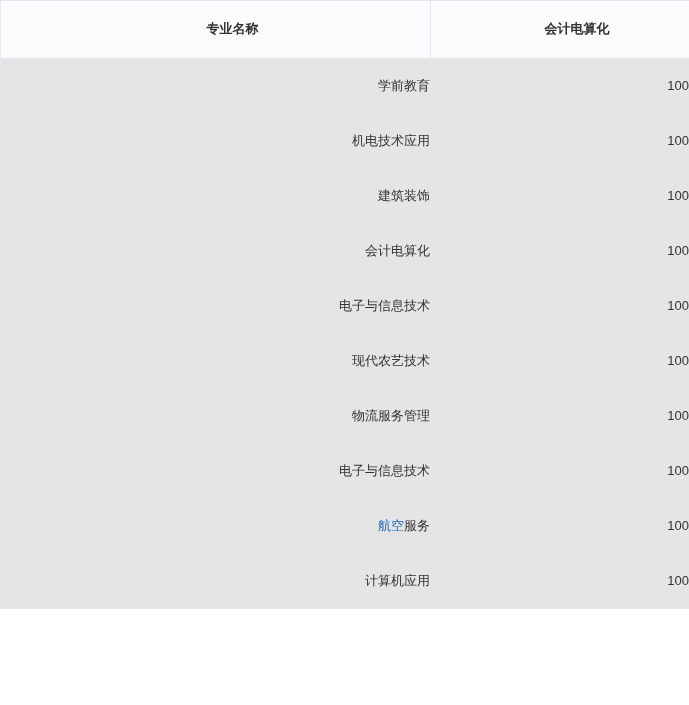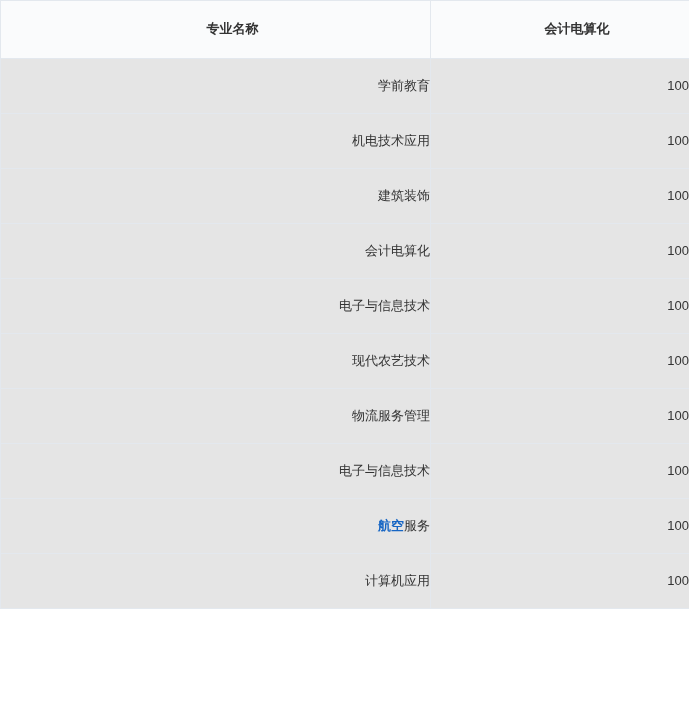--- a/index.html
+++ b/index.html
@@ -47,21 +47,21 @@
     text-align: right;
   }
   col.col-name { width: 430px; }
   col.col-count { width: 259px; }
   .cell-inner {
     display: block;
     line-height: 1.4;
   }
   .highlight {
     color: #1766c4;
-    font-weight: bold;
+    font-weight: normal;
   }
 </style>
 </head>
 <body>
 
 <div class="table-wrap">
   <table class="major-table">
     <colgroup>
       <col class="col-name">
       <col class="col-count">

